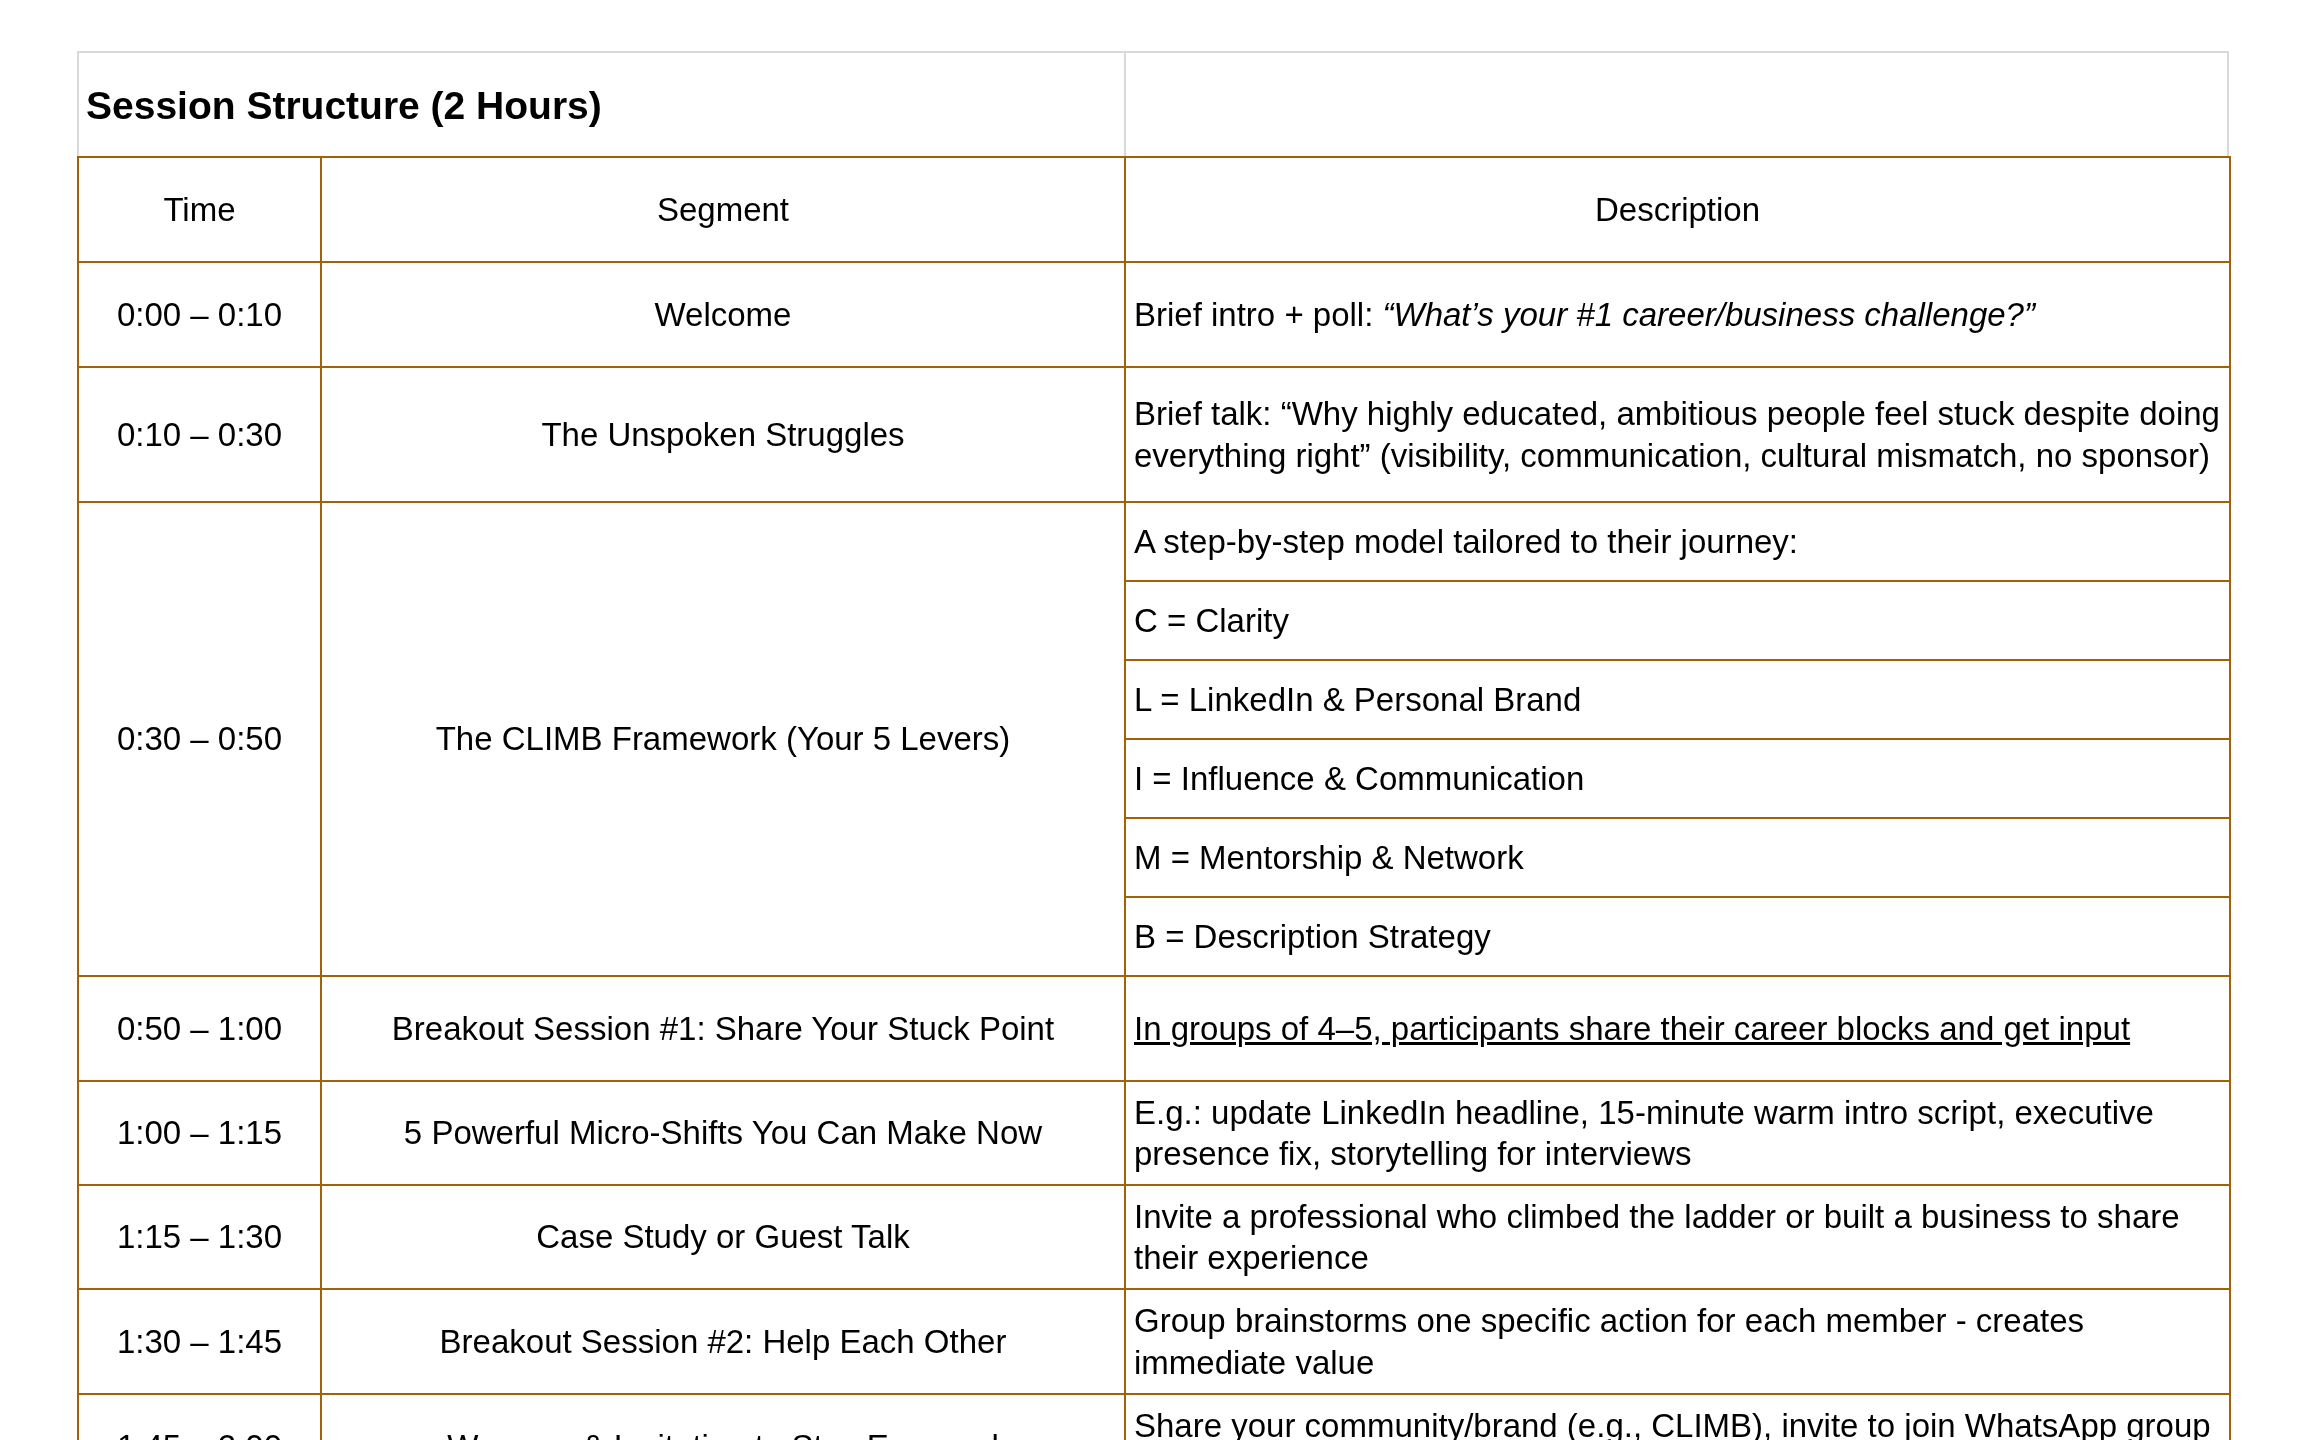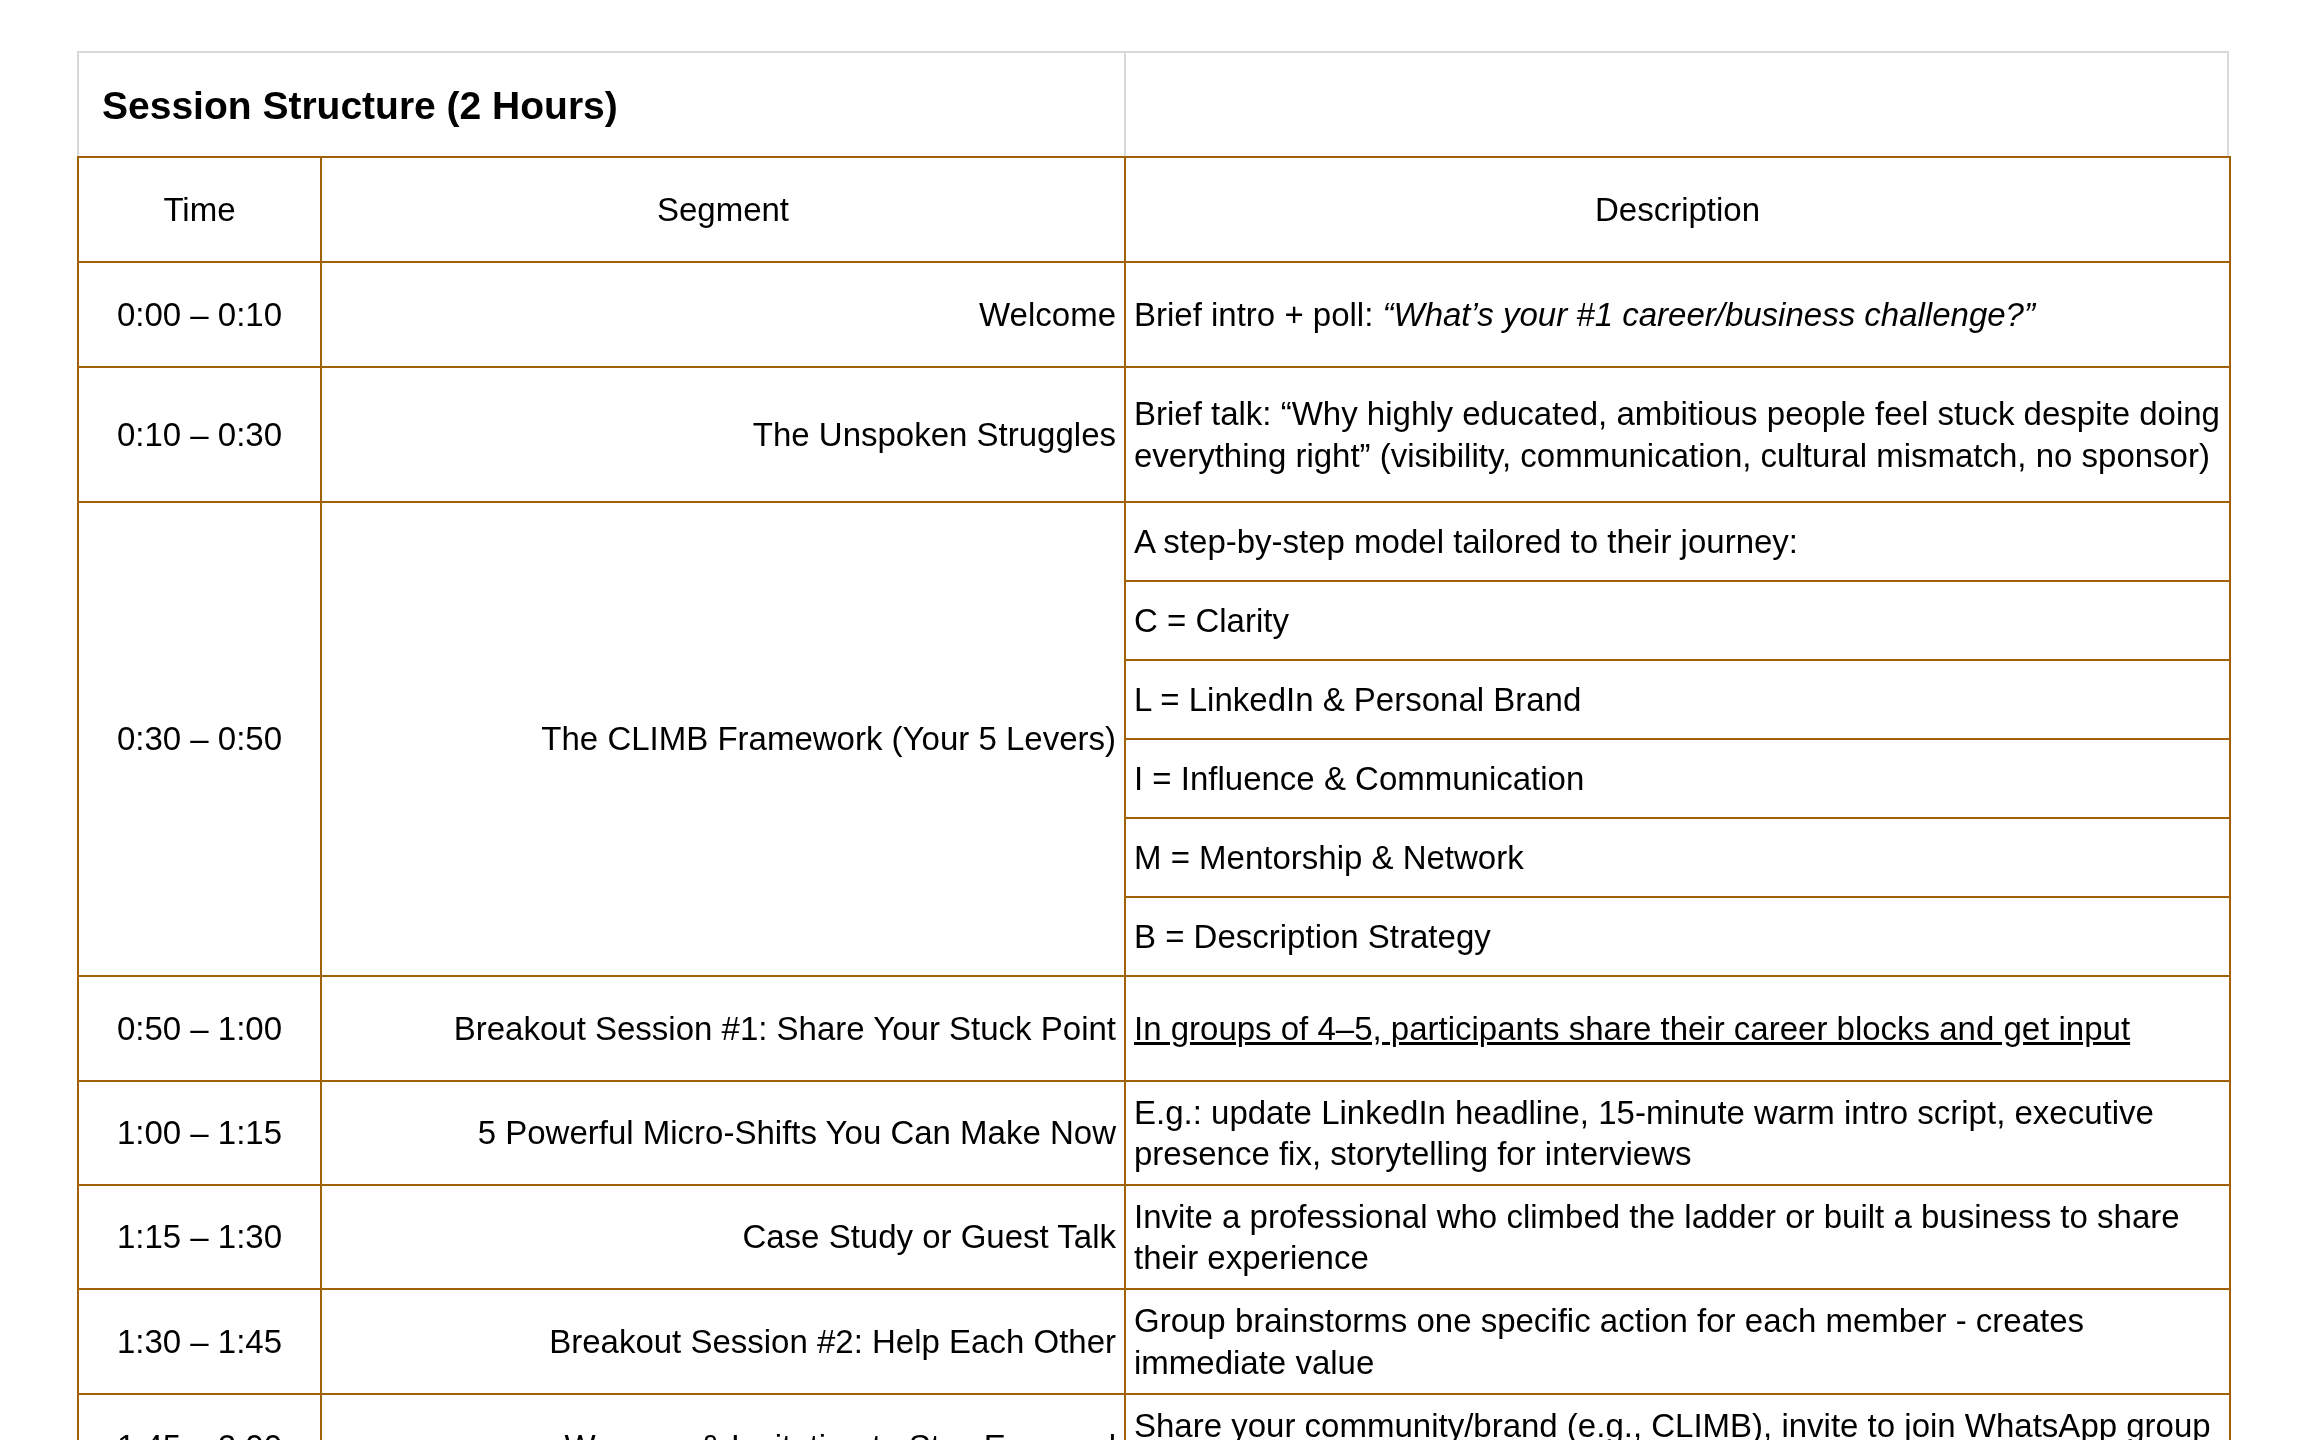--- a/index.html
+++ b/index.html
@@ -31,21 +31,21 @@
     .title-row .divider {
       position: absolute;
       left: 1045px;
       top: 0;
       bottom: 0;
       width: 2px;
       background: #d9d9d9;
     }
     .title-text {
       position: absolute;
-      left: 23px;
+      left: 7px;
       top: 0;
       height: 105px;
       line-height: 105px;
       font-weight: bold;
       font-size: 39px;
       white-space: nowrap;
     }
     table.schedule {
       border-collapse: collapse;
       table-layout: fixed;
@@ -67,21 +67,21 @@
     table.schedule th {
       height: 105px;
       text-align: center;
     }
     td.time {
       text-align: center;
       white-space: nowrap;
       border-radius: 7px;
     }
     td.seg {
-      text-align: right;
+      text-align: center;
       white-space: nowrap;
     }
     td.desc {
       text-align: left;
     }
     tr.h105 td { height: 105px; }
     tr.h135 td { height: 135px; }
     tr.h63  td { height: 79px; }
     tr.h104 td { height: 104px; }
     .italic { font-style: italic; margin-top: 42px; }

